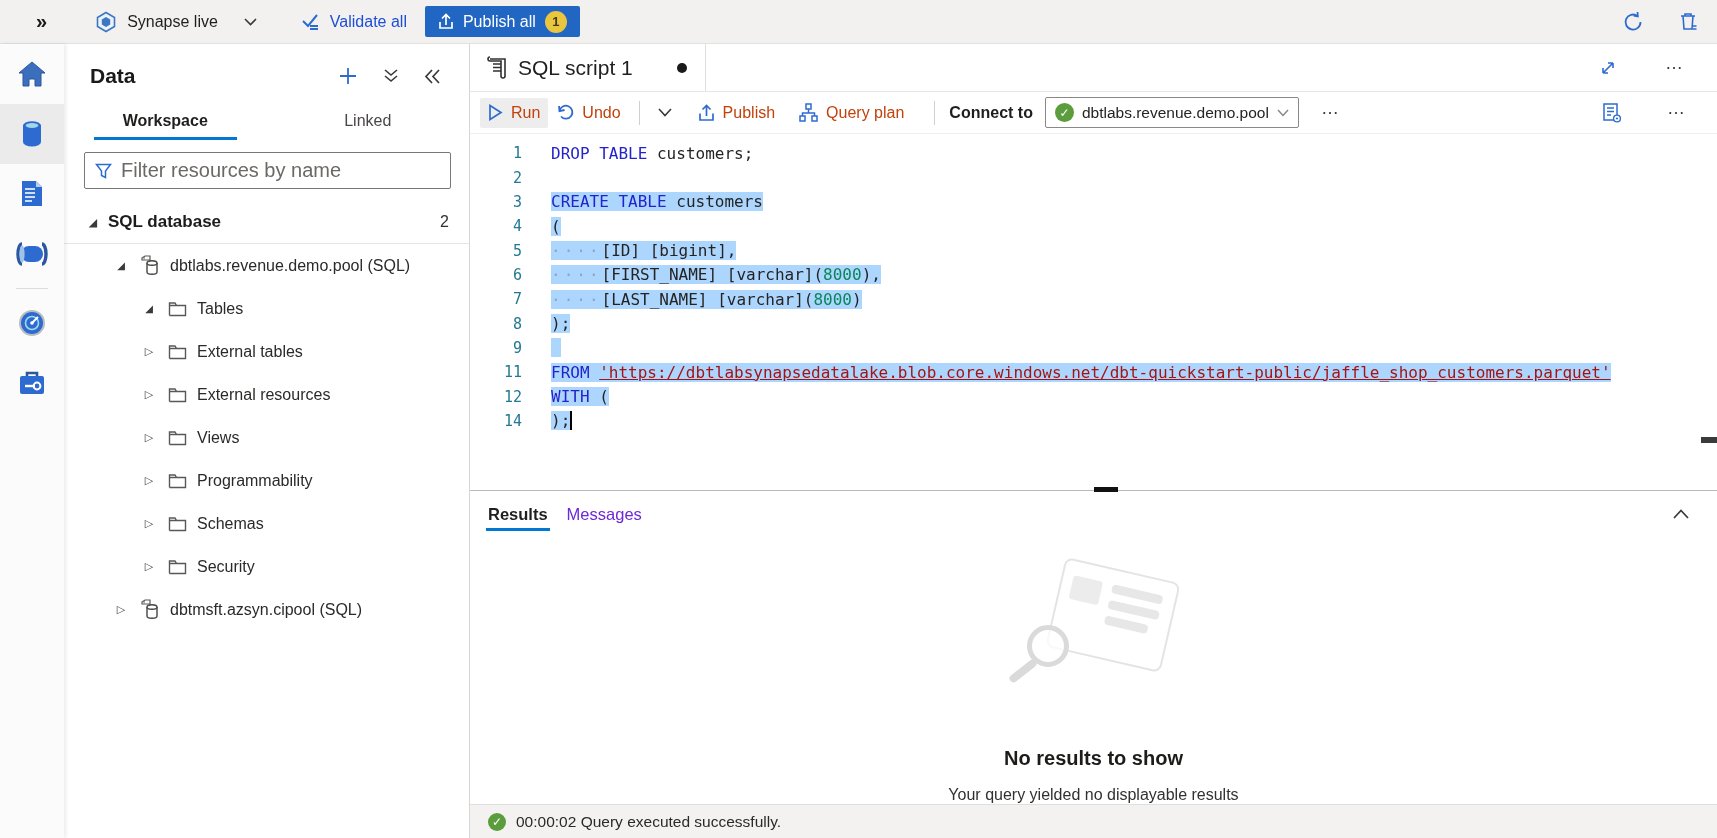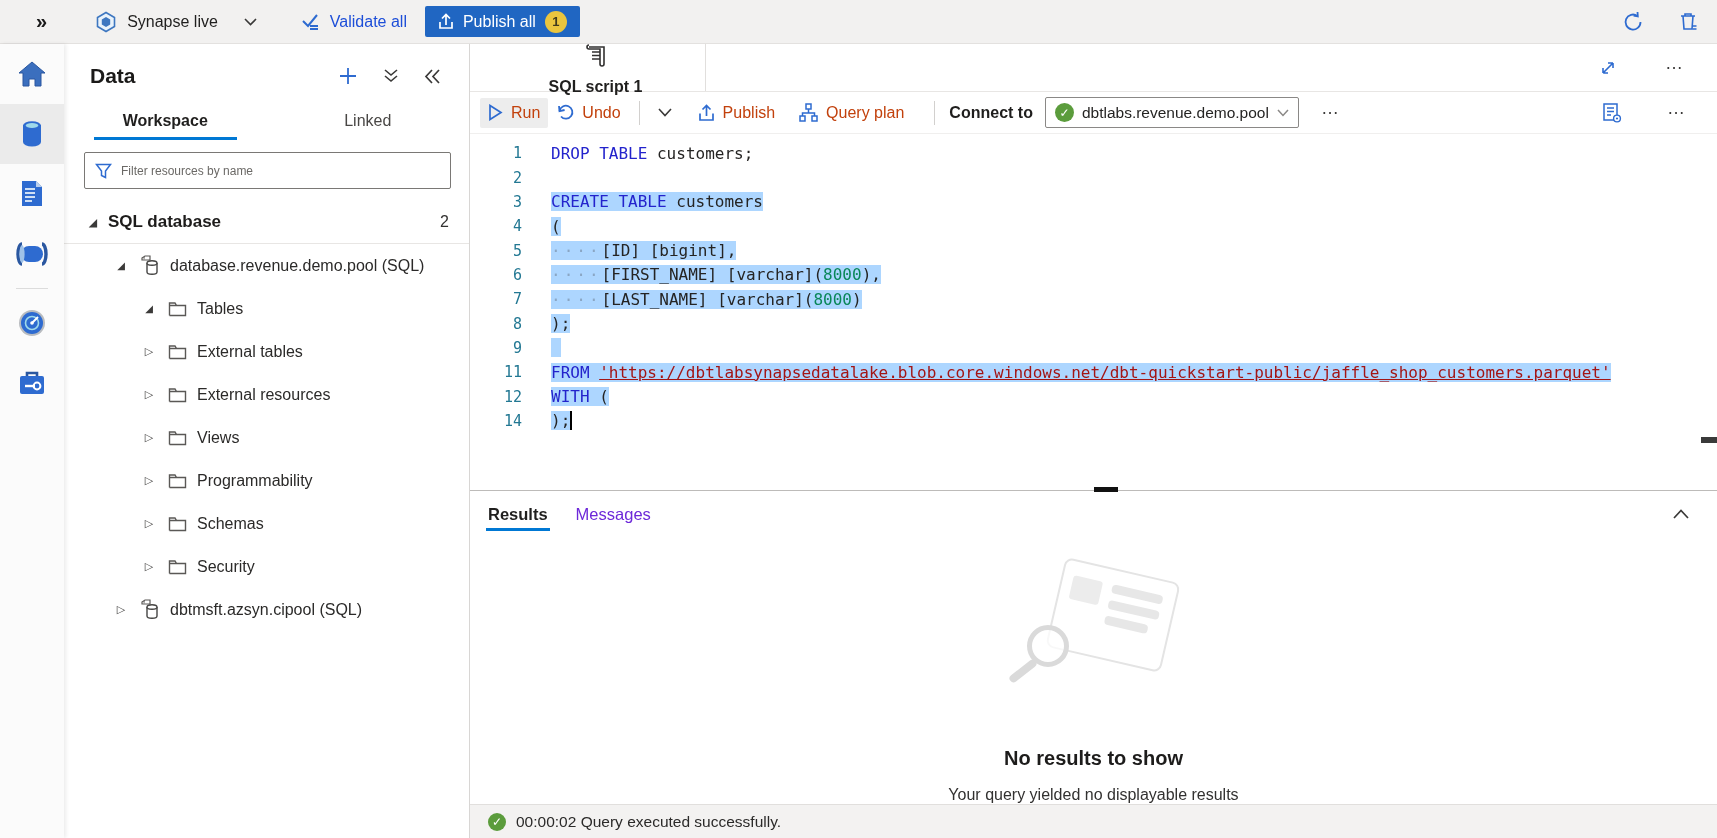--- a/index.html
+++ b/index.html
@@ -37,35 +37,35 @@
   .side-head { display:flex; align-items:center; margin:20px 26px 0 26px; }
   .side-title { font-size:21px; font-weight:bold; color:#1b1a19; }
   .side-actions { margin-left:auto; display:flex; gap:21px; align-items:center; }
   .side-tabs { display:flex; margin-top:16px; }
   .side-tab { width:50%; text-align:center; font-size:16px; padding:8px 0 10px 0; color:#494745; cursor:pointer; position:relative;}
   .side-tab.active { color:#201f1e; font-weight:bold; }
   .side-tab.active::after { content:""; position:absolute; left:30px; right:30px; bottom:0; height:3px;
     background:var(--c-accent,#0078d4); }
   .filterbox { margin:12px 18px 4px 20px; height:37px; border:1px solid #7a7875; border-radius:2px;
     display:flex; align-items:center; padding:0 10px; gap:9px; background:#fff;}
-  .filterbox input { border:none; outline:none; flex:1; font-size:12px; font-family:inherit; color:#0f172a; background:transparent;}
+  .filterbox input { border:none; outline:none; flex:1; font-size:20px; font-family:inherit; color:#0f172a; background:transparent;}
   .filterbox input::placeholder { color:#6b6966; }
   .tree { margin-top:8px; overflow:hidden; }
   .trow { height:43px; display:flex; align-items:center; font-size:16px; color:#2b2a29; cursor:pointer; }
   .trow .twisty { width:14px; display:flex; justify-content:center; font-size:11px; color:#3b3a39; flex:0 0 14px;}
   .trow .tw-exp { font-size:10px; }
   .trow .ticon { margin:0 10px 0 12px; display:flex; align-items:center; }
   .trow.section { font-size:17px; font-weight:bold; color:#1d1c1b; border-bottom:1px solid #e8e6e4; }
   .trow .count { margin-left:auto; margin-right:20px; font-weight:normal; font-size:16px; color:#323130;}
 
   
   .main { flex:1; display:flex; flex-direction:column; min-width:0; background:#fff; }
   .tabbar { height:48px; border-bottom:1px solid #e8e6e4; display:flex; align-items:stretch; flex:0 0 auto;}
   .doc-tab { width:236px; display:flex; align-items:center; gap:10px; padding-left:16px;
-    border-right:1px solid #e1dfdd; font-size:16px; font-weight:bold; color:#201f1e; cursor:pointer;flex-direction:column;}
+    border-right:1px solid #e1dfdd; font-size:21px; font-weight:normal; color:#201f1e; cursor:pointer;}
   .dirty-dot { margin-left:auto; margin-right:18px; width:10px; height:10px; border-radius:50%; background:#1b1a19;}
   .tabbar-right { margin-left:auto; display:flex; align-items:center; gap:38px; padding-right:24px;}
 
   .toolbar { height:42px; display:flex; align-items:center; flex:0 0 auto; font-size:16px; color:#252423;
     border-bottom:1px solid #f0efee;}
   .tbtn { display:flex; align-items:center; gap:8px; background:none; border:none; font-family:inherit;
     font-size:16px; color:#c2410c; cursor:pointer; padding:6px 8px; border-radius:2px;}
   .tbtn.hovered { background:#ededed; }
   .tsep { width:1px; height:24px; background:#d2d0ce; margin:0 10px; }
   .toolbar .lead { margin-left:10px; }
@@ -87,21 +87,21 @@
   .kw { color:var(--c-keyword,#2222cc); }
   .str { color:var(--c-string,#a31515); }
   .lnk { text-decoration:underline; }
   .num { color:var(--c-number,#098658); }
   .ws { color:#8aa6c4; letter-spacing:3px; }
   .sel { background:var(--c-selection,#add6ff); }
   .caret { display:inline-block; width:2px; height:19px; background:#000; vertical-align:-4px; }
   .vthumb { position:absolute; right:0; top:303px; width:16px; height:6px; background:#3a3a3a; }
 
   
-  .res-head { height:47px; border-top:1px solid #bdbbb9; display:flex; align-items:center; gap:24px;
+  .res-head { height:47px; border-top:1px solid #bdbbb9; display:flex; align-items:center; gap:15px;
     padding-left:16px; flex:0 0 auto; position:relative;}
   .grip { position:absolute; top:-4px; left:50%; width:24px; height:5px; background:#111; }
   .res-tab { font-size:16.5px; color:#6d28d9; cursor:pointer; position:relative; padding:11px 2px; }
   .res-tab.active { font-weight:bold; color:#201f1e; }
   .res-tab.active::after { content:""; position:absolute; left:0; right:0; bottom:4px; height:3px; background:var(--c-accent,#0078d4);}
   .res-chev { margin-left:auto; margin-right:26px; }
   .res-body { flex:1; display:flex; flex-direction:column; align-items:center; min-height:0; }
 
   .illu { position:relative; width:190px; height:150px; margin-top:26px; }
   .illu .card { position:absolute; left:55px; top:6px; width:118px; height:92px; background:#fff;
@@ -286,21 +286,21 @@
           <div class="trow" style="padding-left: 50px;">
             <span class="twisty tw-exp">◢</span>
             <span class="ticon">
               <svg width="20" height="21" viewBox="0 0 20 21">
                 <path d="M2 3 L5 1 H10 V5 H2 Z" fill="none" stroke="#5a5856" stroke-width="1.2"></path>
                 <path d="M3.5 2.6 h1.2 M3.5 3.8 h1.2" stroke="#5a5856" stroke-width="0.9"></path>
                 <path d="M7 8 V17 a5 2.3 0 0 0 10 0 V8" fill="#fff" stroke="#454443" stroke-width="1.4"></path>
                 <ellipse cx="12" cy="8" rx="5" ry="2.3" fill="#fff" stroke="#454443" stroke-width="1.4"></ellipse>
               </svg>
             </span>
-            <span>database.revenue.demo.pool (SQL)</span>
+            <span>dbtlabs.revenue.demo.pool (SQL)</span>
           </div>
           <div class="trow" style="padding-left: 78px;">
             <span class="twisty tw-exp">◢</span>
             <span class="ticon">
               <svg width="19" height="16" viewBox="0 0 19 16">
                 <path d="M1.5 14.5 V4.5 H8.5 L7 2 H1.5 Z M1.5 4.5 H17.5 V14.5 H1.5" fill="none" stroke="#5a5856" stroke-width="1.4"></path>
               </svg>
             </span>
             <span>Tables</span>
           </div>

